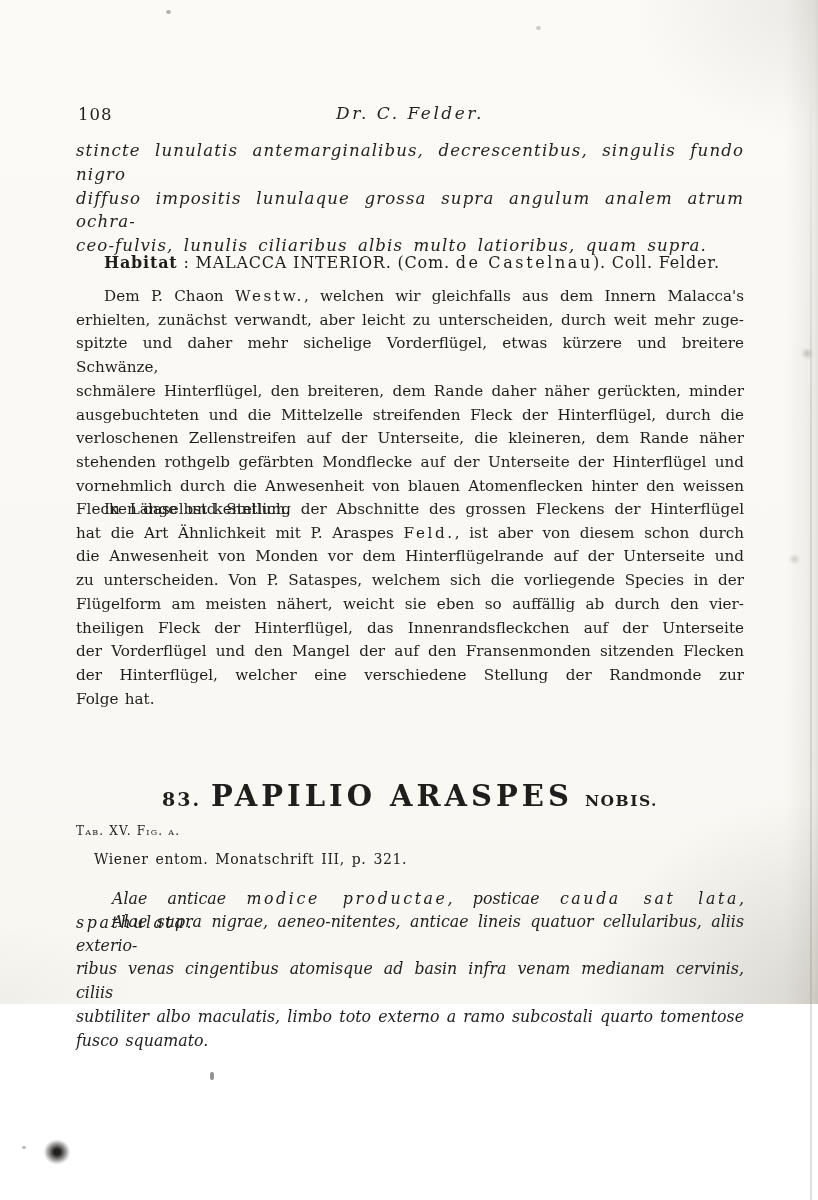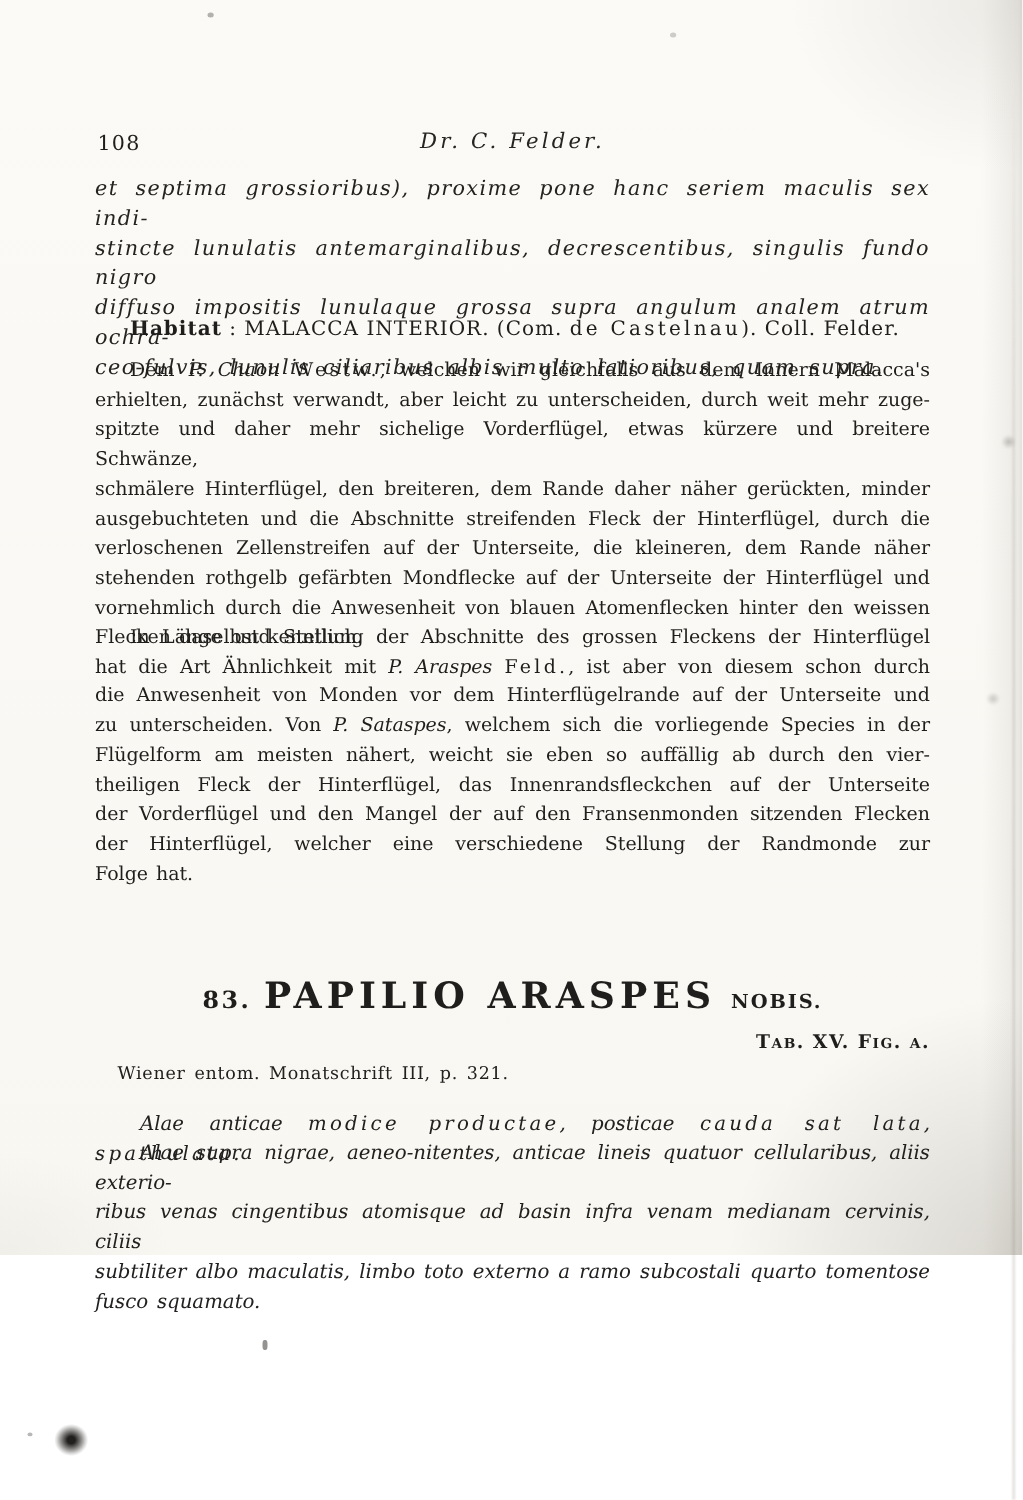--- a/index.html
+++ b/index.html
@@ -17,42 +17,42 @@
   }
   .textblock{position:absolute;left:76px;width:668px;}
   .line{
     text-align:justify;
     text-align-last:justify;
     -moz-text-align-last:justify;
   }
   .line.end{text-align-last:left;-moz-text-align-last:left;}
   .line.ind{text-indent:28px;}
   .latin .line.ind{text-indent:36px;}
-  .i{font-style:italic;}
+  .i{}
   .b{font-weight:bold;}
   .sp{letter-spacing:2.6px;}
   
   .running-head{position:absolute;top:103px;left:76px;width:668px;height:24px;}
   .pagenum{position:absolute;left:2px;top:2px;font-size:16.5px;letter-spacing:1px;}
   .runtitle{display:block;text-align:center;font-style:italic;font-size:17px;letter-spacing:2.5px;color:#262522;}
   
   .intro{top:139px;font-style:italic;font-size:16.6px;line-height:23.8px;letter-spacing:1.1px;word-spacing:4px;color:#242321;}
   
   .habitat{top:252px;font-size:16px;line-height:22px;letter-spacing:0.8px;}
   
   .german{font-size:15.2px;line-height:23.7px;word-spacing:1.5px;}
   .para1{top:285px;}
   .para2{top:498px;}
   
   .heading{position:absolute;top:779px;left:76px;width:668px;text-align:center;white-space:nowrap;}
   .head-num{font-size:19px;font-weight:bold;letter-spacing:2px;margin-right:10px;}
   .head-name{font-size:29px;font-weight:bold;letter-spacing:4px;margin-right:12px;}
   .head-auth{font-size:15.5px;font-weight:bold;letter-spacing:1.5px;}
-  .figline{position:absolute;top:824px;left:76px;width:668px;text-align:right;
-    font-size:15px;font-weight:bold;font-variant:small-caps;letter-spacing:1.2px;}
+  .figline{position:absolute;top:824px;left:76px;width:668px;text-align:left;
+    font-size:12px;font-weight:normal;font-variant:small-caps;letter-spacing:1.2px;}
   .refline{position:absolute;top:851px;left:94px;font-size:14px;letter-spacing:0.6px;word-spacing:2px;color:#222120;}
   
   .latin{font-style:italic;font-size:15.8px;line-height:23.7px;word-spacing:2px;color:#222120;}
   .diag1{top:887px;}
   .diag2{top:910px;}
   .diag3{top:1007px;}
   
   .artifact{position:absolute;pointer-events:none;}
   .ink-blot{
     left:40px;top:1136px;width:34px;height:32px;border-radius:50%;
@@ -74,36 +74,35 @@
 <body>
 
 <div class="page">
 
   <div class="running-head">
     <span class="pagenum">108</span>
     <span class="runtitle">Dr. C. Felder.</span>
   </div>
 
   <div class="textblock intro">
-      <div class="line"><span>et septima grossioribus), proxime pone hanc seriem maculis sex indi-</span></div>
       <div class="line"><span>stincte lunulatis antemarginalibus, decrescentibus, singulis fundo nigro</span></div>
       <div class="line"><span>diffuso impositis lunulaque grossa supra angulum analem atrum ochra-</span></div>
       <div class="line end"><span>ceo-fulvis, lunulis ciliaribus albis multo latioribus, quam supra.</span></div>
     </div>
 
   <div class="textblock habitat">
       <div class="line end ind"><span class="b">Habitat</span><span> :  </span><span>MALACCA INTERIOR. (Com. </span><span class="sp">de Castelnau</span><span>).  Coll. Felder.</span></div>
     </div>
 
   <div class="textblock german para1">
       <div class="line ind"><span>Dem </span><span class="i">P. Chaon </span><span class="sp">Westw.</span><span>, welchen wir gleichfalls aus dem Innern Malacca's</span></div>
       <div class="line"><span>erhielten, zunächst verwandt, aber leicht zu unterscheiden, durch weit mehr zuge-</span></div>
       <div class="line"><span>spitzte und daher mehr sichelige Vorderflügel, etwas kürzere und breitere Schwänze,</span></div>
       <div class="line"><span>schmälere Hinterflügel, den breiteren, dem Rande daher näher gerückten, minder</span></div>
-      <div class="line"><span>ausgebuchteten und die Abschnitte streifenden Fleck der Hinterflügel, durch die</span></div>
+      <div class="line"><span>ausgebuchteten und die Mittelzelle streifenden Fleck der Hinterflügel, durch die</span></div>
       <div class="line"><span>verloschenen Zellenstreifen auf der Unterseite, die kleineren, dem Rande näher</span></div>
       <div class="line"><span>stehenden rothgelb gefärbten Mondflecke auf der Unterseite der Hinterflügel und</span></div>
       <div class="line"><span>vornehmlich durch die Anwesenheit von blauen Atomenflecken hinter den weissen</span></div>
       <div class="line end"><span>Flecken daselbst kenntlich.</span></div>
     </div>
 
   <div class="textblock german para2">
       <div class="line ind"><span>In Länge und Stellung der Abschnitte des grossen Fleckens der Hinterflügel</span></div>
       <div class="line"><span>hat die Art Ähnlichkeit mit </span><span class="i">P. Araspes </span><span class="sp">Feld.</span><span>, ist aber von diesem schon durch</span></div>
       <div class="line"><span>die Anwesenheit von Monden vor dem Hinterflügelrande auf der Unterseite und</span></div>

